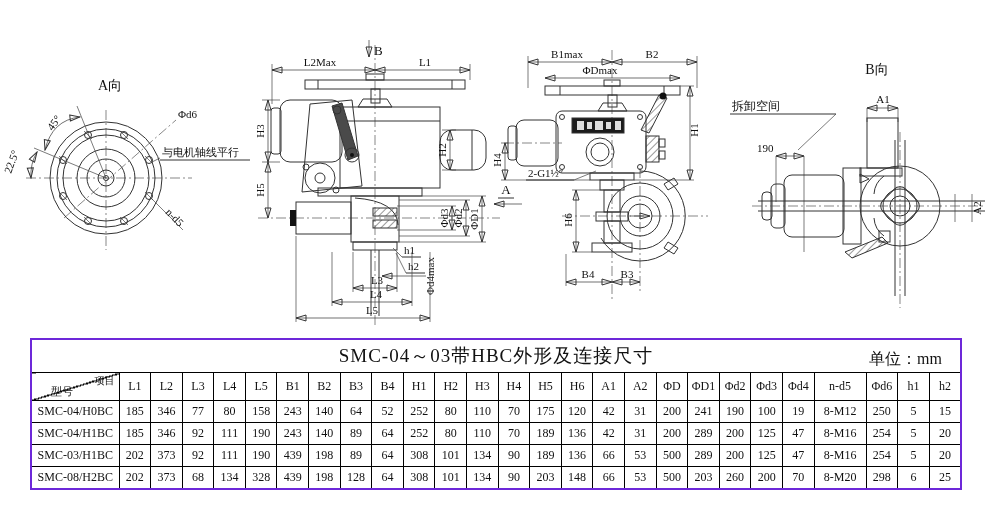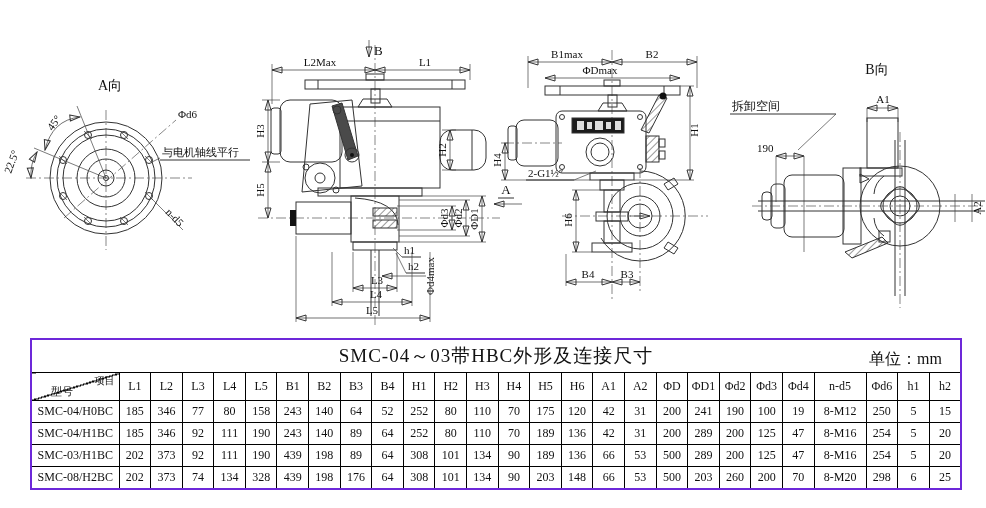--- a/index.html
+++ b/index.html
@@ -471,26 +471,26 @@
             <td>47</td>
             <td>8-M16</td>
             <td>254</td>
             <td>5</td>
             <td>20</td>
           </tr>
           <tr>
             <td>SMC-08/H2BC</td>
             <td>202</td>
             <td>373</td>
-            <td>74</td>
+            <td>68</td>
             <td>134</td>
             <td>328</td>
             <td>439</td>
             <td>198</td>
-            <td>176</td>
+            <td>128</td>
             <td>64</td>
             <td>308</td>
             <td>101</td>
             <td>134</td>
             <td>90</td>
             <td>203</td>
             <td>148</td>
             <td>66</td>
             <td>53</td>
             <td>500</td>

